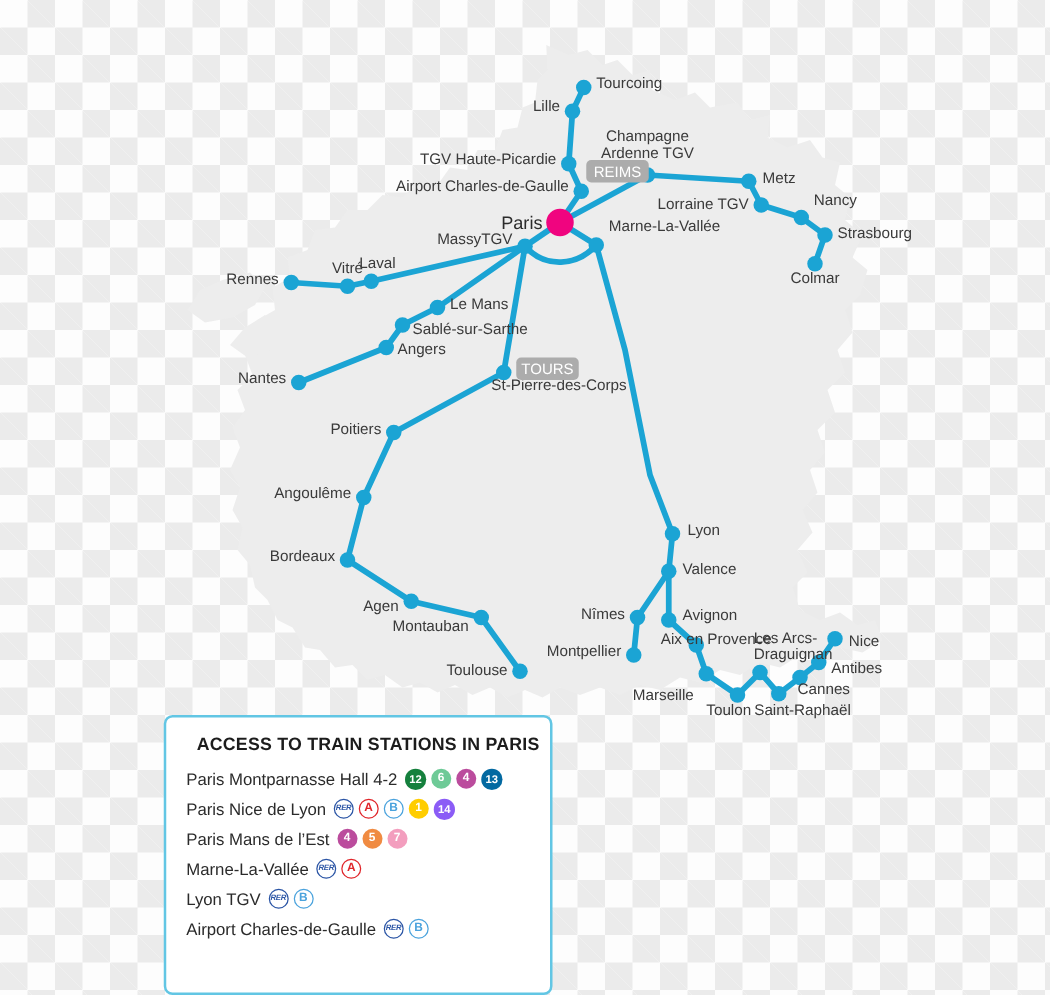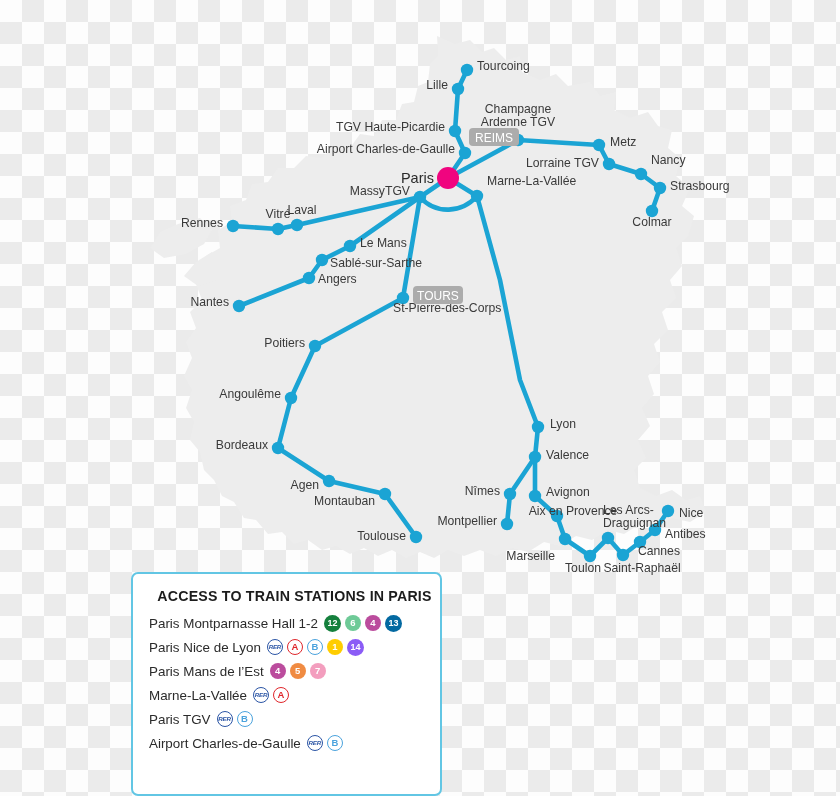--- a/index.html
+++ b/index.html
@@ -265,21 +265,21 @@
           <rect x="413" y="286" width="50" height="18" rx="4" fill="#acacac"></rect>
           <text x="438" y="299.5" text-anchor="middle" font-family="Liberation Sans, sans-serif" font-size="12" fill="#ffffff">TOURS</text>
         </g>
       </g>
   </svg>
 
   <div class="legend">
     <div class="legend-title">ACCESS TO TRAIN STATIONS IN PARIS</div>
     <div id="legend-rows">
         <div class="legend-row">
-          <span class="legend-label">Paris Montparnasse Hall 1-2</span>
+          <span class="legend-label">Paris Montparnasse Hall 4-2</span>
           <span class="badges">
             <span class="badge wide" style="background: #15803d;">12</span>
             <span class="badge" style="background: rgb(110, 202, 151);">6</span>
             <span class="badge" style="background: rgb(187, 76, 157);">4</span>
             <span class="badge wide" style="background: #0369a1;">13</span>
           </span>
         </div>
         <div class="legend-row">
           <span class="legend-label">Paris Nice de Lyon</span>
           <span class="badges">
@@ -299,21 +299,21 @@
           </span>
         </div>
         <div class="legend-row">
           <span class="legend-label">Marne-La-Vallée</span>
           <span class="badges">
             <span class="badge outline rer" style="color: rgb(43, 85, 165);">RER</span>
             <span class="badge outline rer-a" style="color: rgb(224, 38, 43);">A</span>
           </span>
         </div>
         <div class="legend-row">
-          <span class="legend-label">Paris TGV</span>
+          <span class="legend-label">Lyon TGV</span>
           <span class="badges">
             <span class="badge outline rer" style="color: rgb(43, 85, 165);">RER</span>
             <span class="badge outline rer-b" style="color: rgb(75, 163, 221);">B</span>
           </span>
         </div>
         <div class="legend-row">
           <span class="legend-label">Airport Charles-de-Gaulle</span>
           <span class="badges">
             <span class="badge outline rer" style="color: rgb(43, 85, 165);">RER</span>
             <span class="badge outline rer-b" style="color: rgb(75, 163, 221);">B</span>

